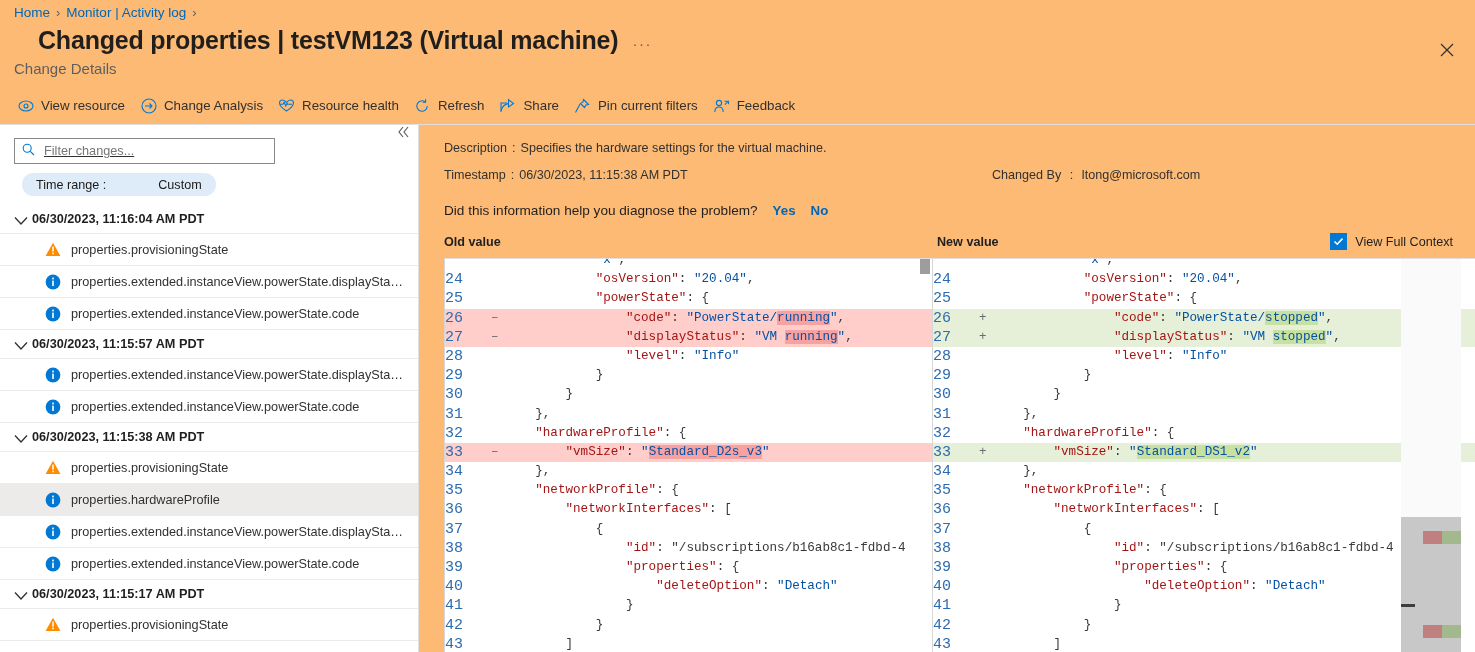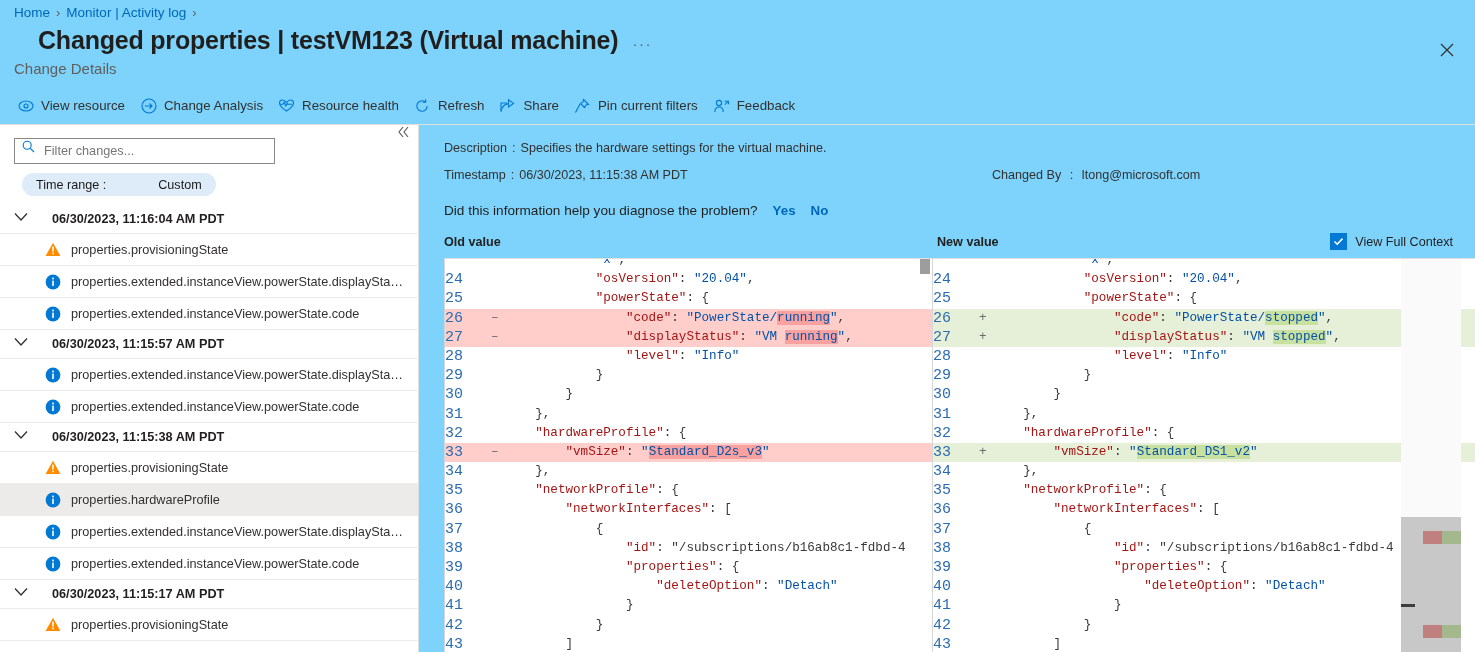--- a/index.html
+++ b/index.html
@@ -4,21 +4,21 @@
 <style>
   * { box-sizing: border-box; }
   html, body {
     margin: 0; padding: 0;
     width: 1475px; height: 652px;
     overflow: hidden;
     background: #ffffff;
     font-family: "Liberation Sans", sans-serif;
     color: #323130;
   }
-  .page { position: relative; width: 1475px; height: 652px; background:#7dd3fc; }
+  .page { position: relative; width: 1475px; height: 652px; background:#fdba74; }
 
   
   .breadcrumb {
     position: absolute; top: 5px; left: 14px;
     display: flex; align-items: center; gap: 6px;
     font-size: 13.5px;
   }
   .crumb-link { color: #0067b8; cursor: pointer; white-space: nowrap; }
   .crumb-sep { color: #605e5c; font-size: 13px; }
 
@@ -65,40 +65,41 @@
     position: absolute; top: 125px; left: 0; width: 419px; bottom: 0;
     background: #fff; border-right: 1px solid #e1dfdd; overflow: hidden;
   }
   .collapse-chev {
     position: absolute; top: 122px; left: 393px; width: 22px; height: 20px;
     display: flex; align-items: center; justify-content: center;
     color: #605e5c; cursor: pointer; z-index: 5;
   }
   .filter-wrap { padding: 13px 14px 0 14px; }
   .filter-box {
-    display: flex; gap: 7px;
+    display: flex; align-items: center; gap: 7px;
     border: 1px solid #8a8886; height: 26px; padding: 0 7px; background:#fff;
     width: 261px;
+    text-decoration: underline;
   }
   .filter-box input {
     border: none; outline: none; font-size: 12.7px; width: 100%;
     font-family: "Liberation Sans", sans-serif; color: #323130; background: transparent;
   }
   .filter-box input::placeholder { color: #767676; }
   .pill-row { padding: 9px 14px 0 22px; }
   .pill {
     display: inline-flex; align-items: center; background: #deecf9;
     border-radius: 12px; height: 23px; padding: 0 14px;
     font-size: 12.6px; color: #1b1a19; cursor: pointer; gap: 48px;
   }
   .pill b { font-weight: 400; margin-left: 4px; }
 
   .list { margin-top: 9px; }
   .group-header {
-    display: flex; align-items: flex-start; gap: 24px;
+    display: flex; align-items: flex-end; gap: 4px;
     padding: 7px 10px 7px 14px; font-size: 12.7px; font-weight: 700; color: #201f1e;
     cursor: pointer; border-bottom: 1px solid #edebe9;
   }
   .group-header .chev { color:#323130; display:flex; align-items:center; }
   .row {
     display: flex; align-items: center; gap: 10px;
     padding: 7px 10px 7px 44px; font-size: 12.7px; color: #323130;
     border-bottom: 1px solid #edebe9; cursor: pointer; height: 32px;
   }
   .row.selected { background: #edebe9; }

